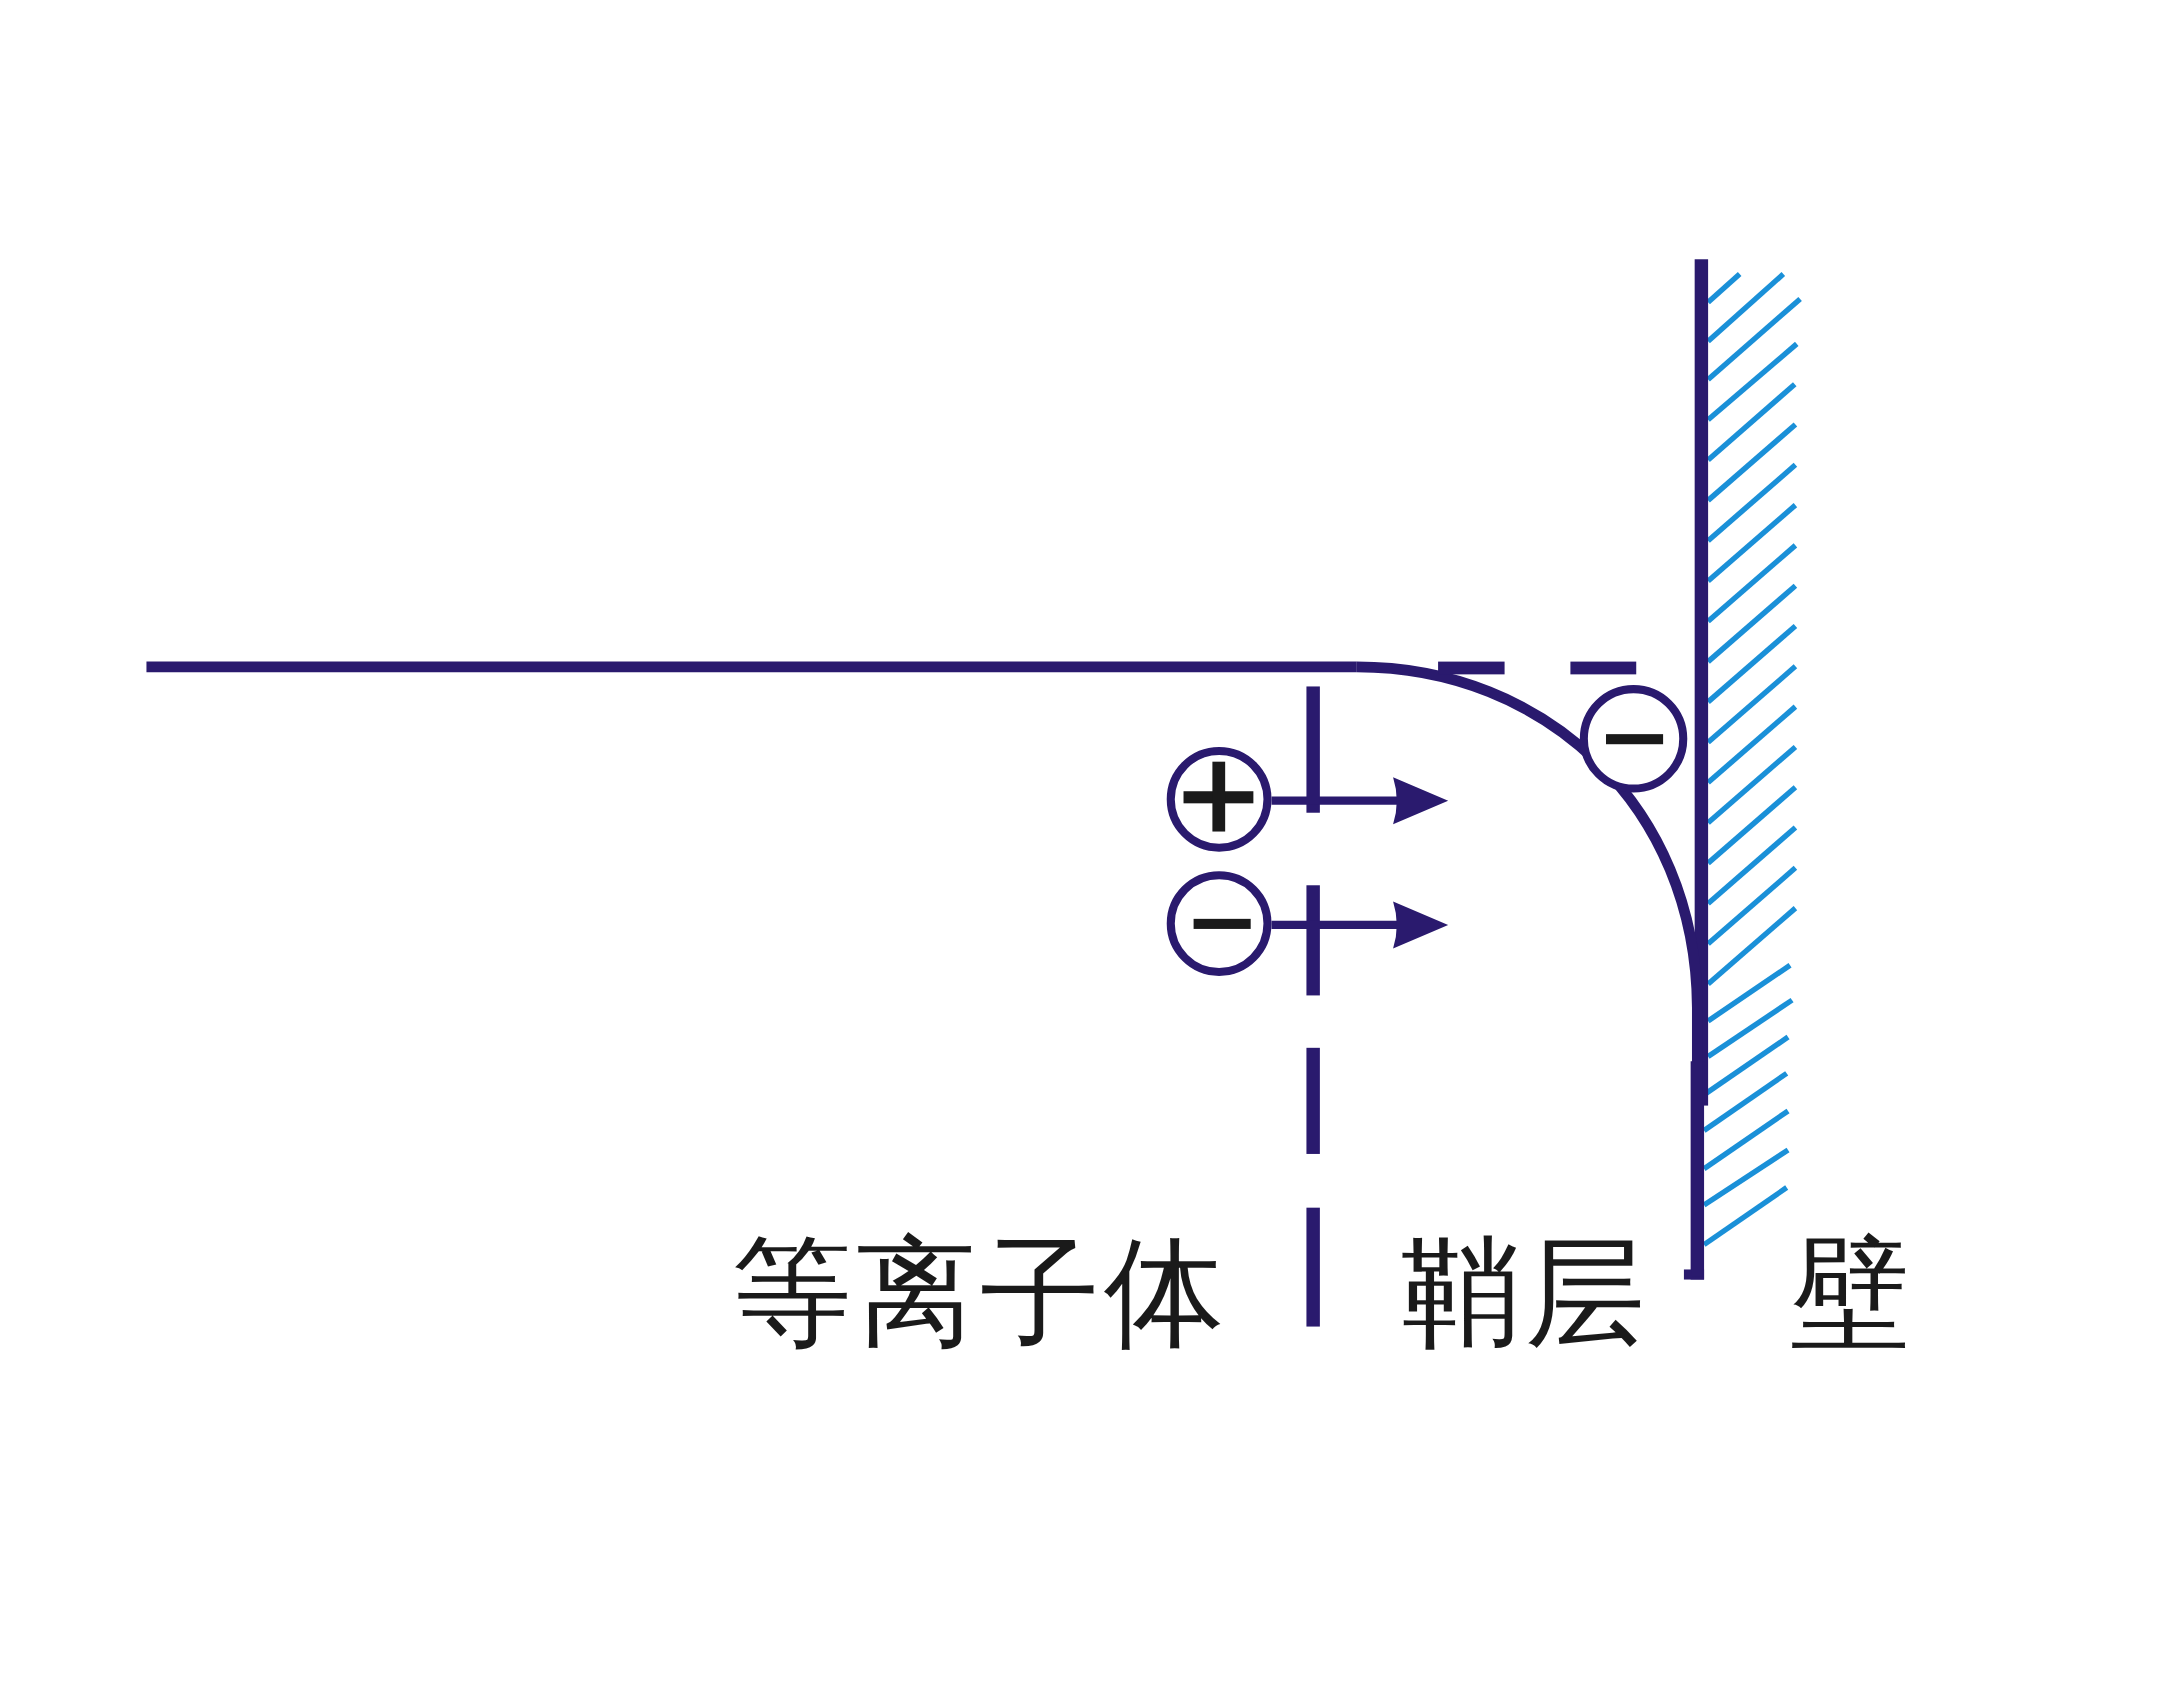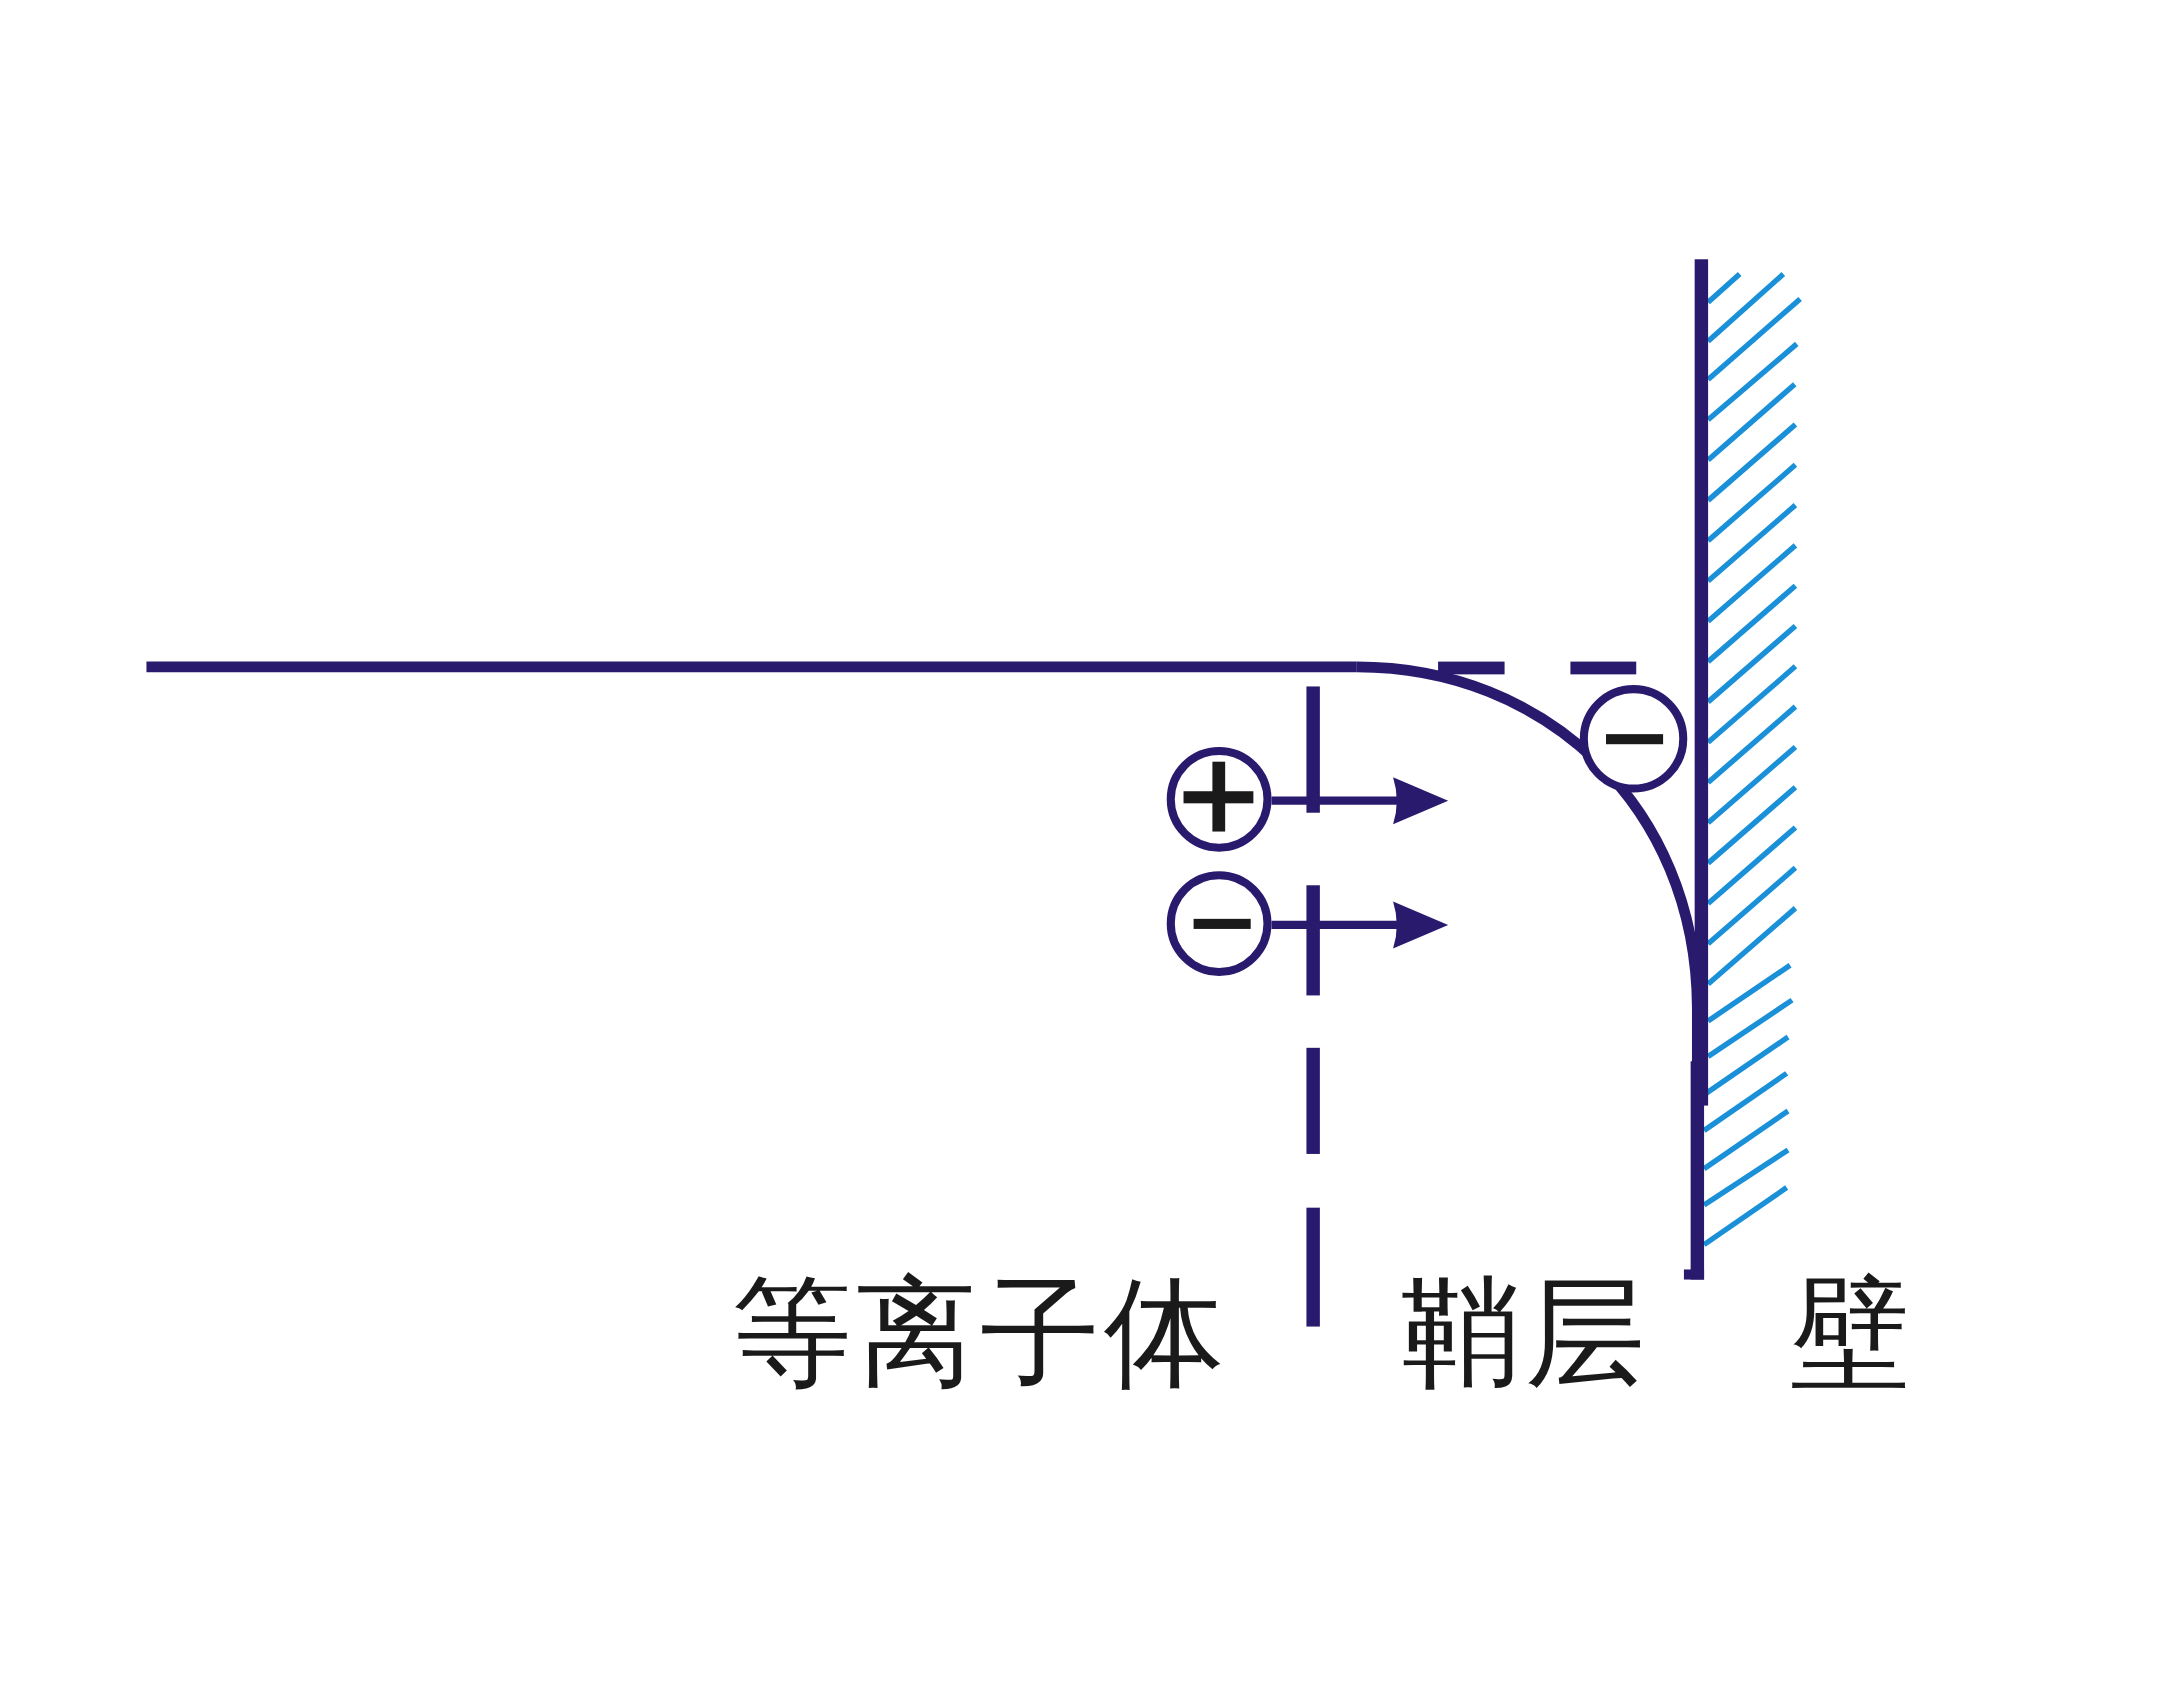--- a/index.html
+++ b/index.html
@@ -1,19 +1,19 @@
 <!DOCTYPE html>
 <html style="font-size:10.7px"><head>
 <meta charset="utf-8">
 <style>
   html, body { margin:0; padding:0; background:#ffffff; }
   body { width:2183px; height:1698px; position:relative; overflow:hidden; }
   #diagram { position:absolute; left:0; top:0; }
   .label {
-    position:absolute; top:1266px; height:134px;
+    position:absolute; top:1226px; height:134px;
     font-family:"DejaVu Serif","Liberation Serif",serif;
     font-size:120px; color:#1a1a1a; line-height:134px;
     letter-spacing:4px; white-space:nowrap;
   }
 </style>
 </head>
 <body>
 
 <svg id="diagram" width="2183" height="1698" viewBox="0 0 3250 2528" xmlns="http://www.w3.org/2000/svg">
 

